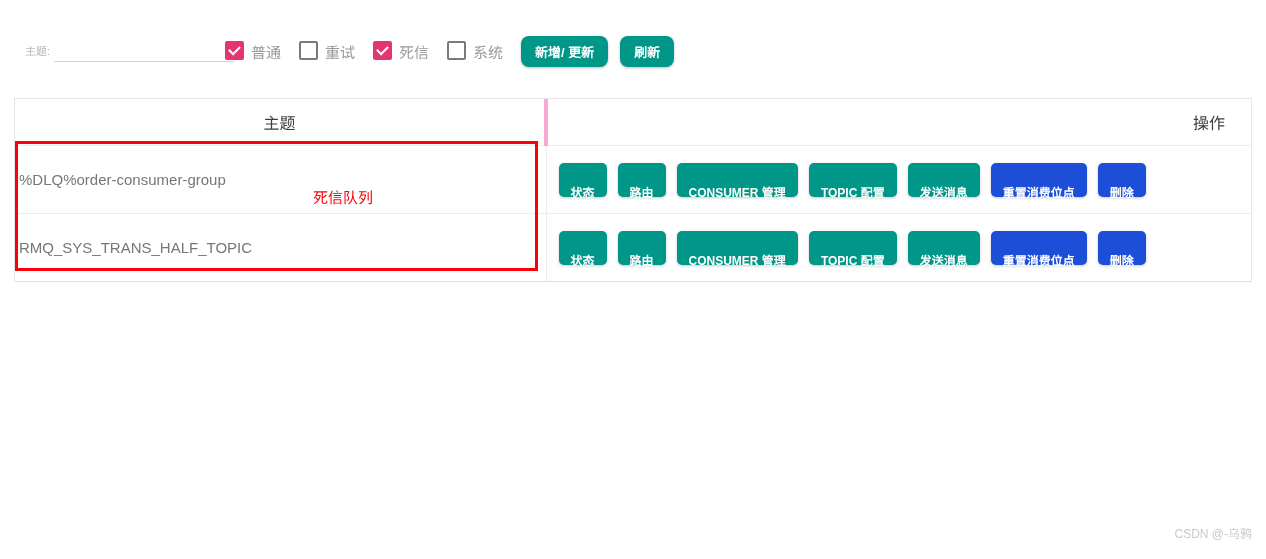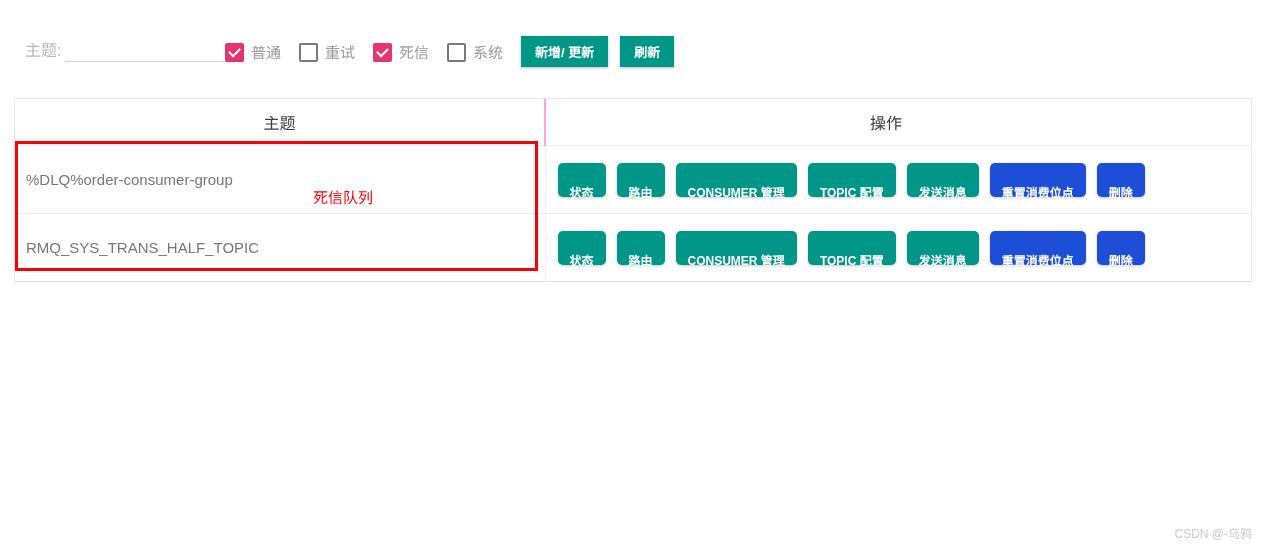--- a/index.html
+++ b/index.html
@@ -28,21 +28,21 @@
     align-items: center;
   }
 
   .filter-field {
     display: flex;
     align-items: flex-end;
     margin-left: 25px;
     width: 170px;
   }
   .filter-label {
-    font-size: 16px;
+    font-size: 11px;
     color: #b9b9b9;
     line-height: 18px;
     padding-bottom: 2px;
     white-space: nowrap;
   }
   .filter-input {
     flex: 1;
     border: none;
     border-bottom: 1px solid #d2d2d2;
     outline: none;
@@ -56,21 +56,21 @@
   }
   .filter-input::placeholder { color: #c8c8c8; }
 
   .checkbox-group {
     display: flex;
     align-items: center;
     margin-left: 30px;
   }
   .cb-item {
     display: flex;
-    align-items: flex-end;
+    align-items: flex-start;
     margin-right: 18px;
     cursor: pointer;
     user-select: none;
   }
   .cb-box {
     width: 19px;
     height: 19px;
     border-radius: 2px;
     box-sizing: border-box;
     display: flex;
@@ -105,21 +105,21 @@
     border: none;
     outline: none;
     cursor: pointer;
     color: #ffffff;
     background: #009688;
     font-family: "Liberation Sans", sans-serif;
     font-size: 13px;
     font-weight: bold;
     height: 31px;
     padding: 0 14px;
-    border-radius: 0;
+    border-radius: 8px;
     box-shadow: 0 1px 3px rgba(0,0,0,0.26);
     white-space: nowrap;
     margin-right: 12px;
   }
 
   
   .table-wrap {
     position: absolute;
     left: 14px;
     top: 98px;
@@ -137,26 +137,26 @@
   table.topic-table td {
     border-bottom: 1px solid #ededed;
     vertical-align: middle;
   }
   table.topic-table th {
     height: 44px;
     font-size: 16px;
     font-weight: normal;
     color: #3c3c3c;
   }
-  th.col-topic { width: 527px; text-align: center; border-right: 2px solid #f9a8d4; }
-  th.col-ops  { text-align: center; padding-right: 26px; }
+  th.col-topic { width: 527px; text-align: center; border-right: 4px solid #f9a8d4; }
+  th.col-ops  { text-align: right; padding-right: 26px; }
   td.col-topic {
     width: 527px;
     border-right: 1px solid #ededed;
-    padding-left: 11px;
+    padding-left: 4px;
     font-size: 15px;
     color: #777;
     height: 65px;
   }
   td.col-ops { padding-left: 12px; }
   tr:last-child td { border-bottom: none; }
 
   .op-row {
     display: flex;
     align-items: center;

